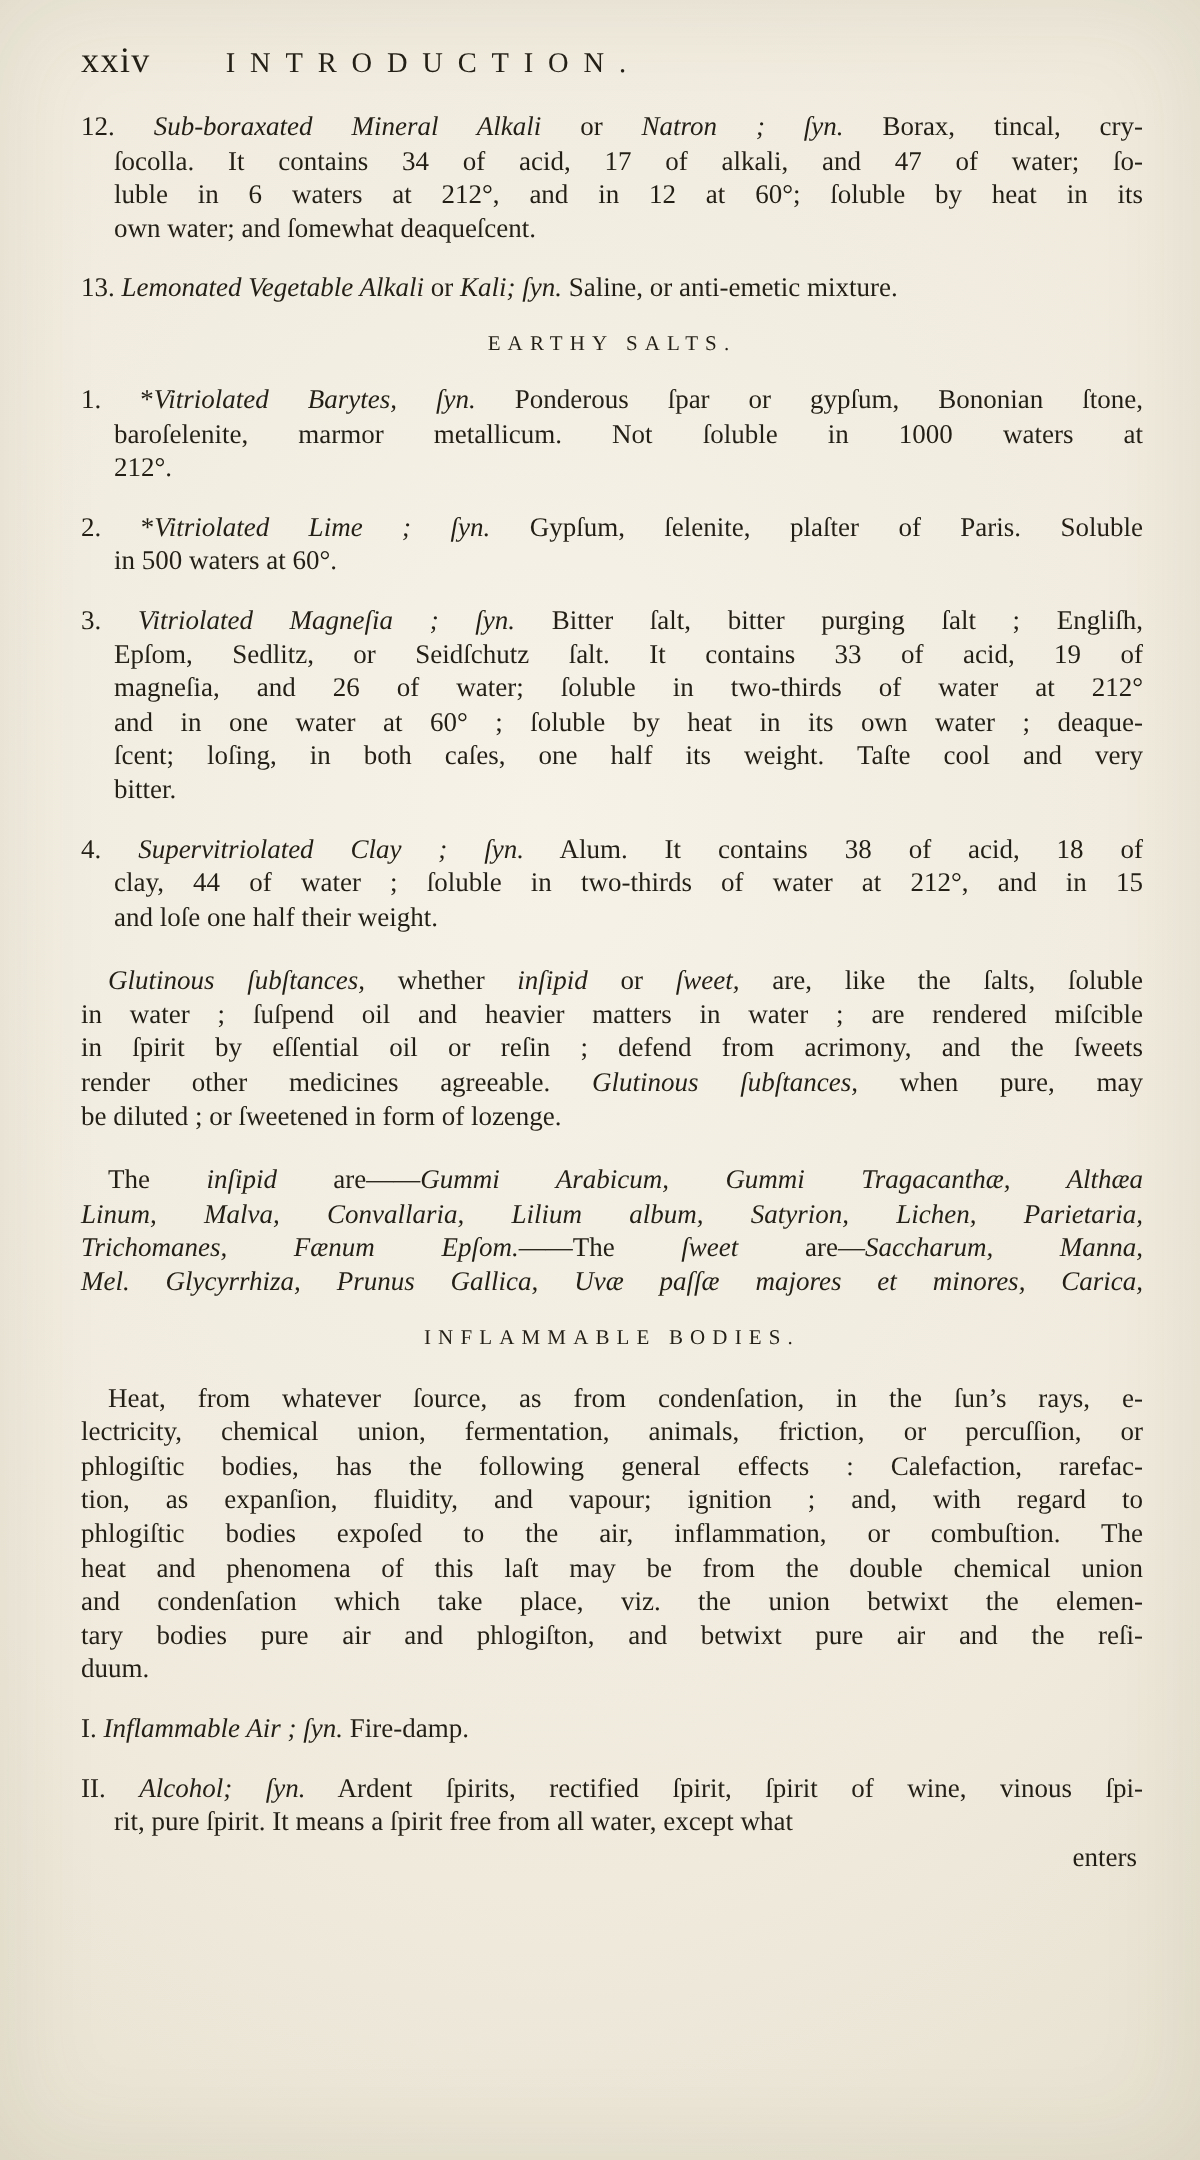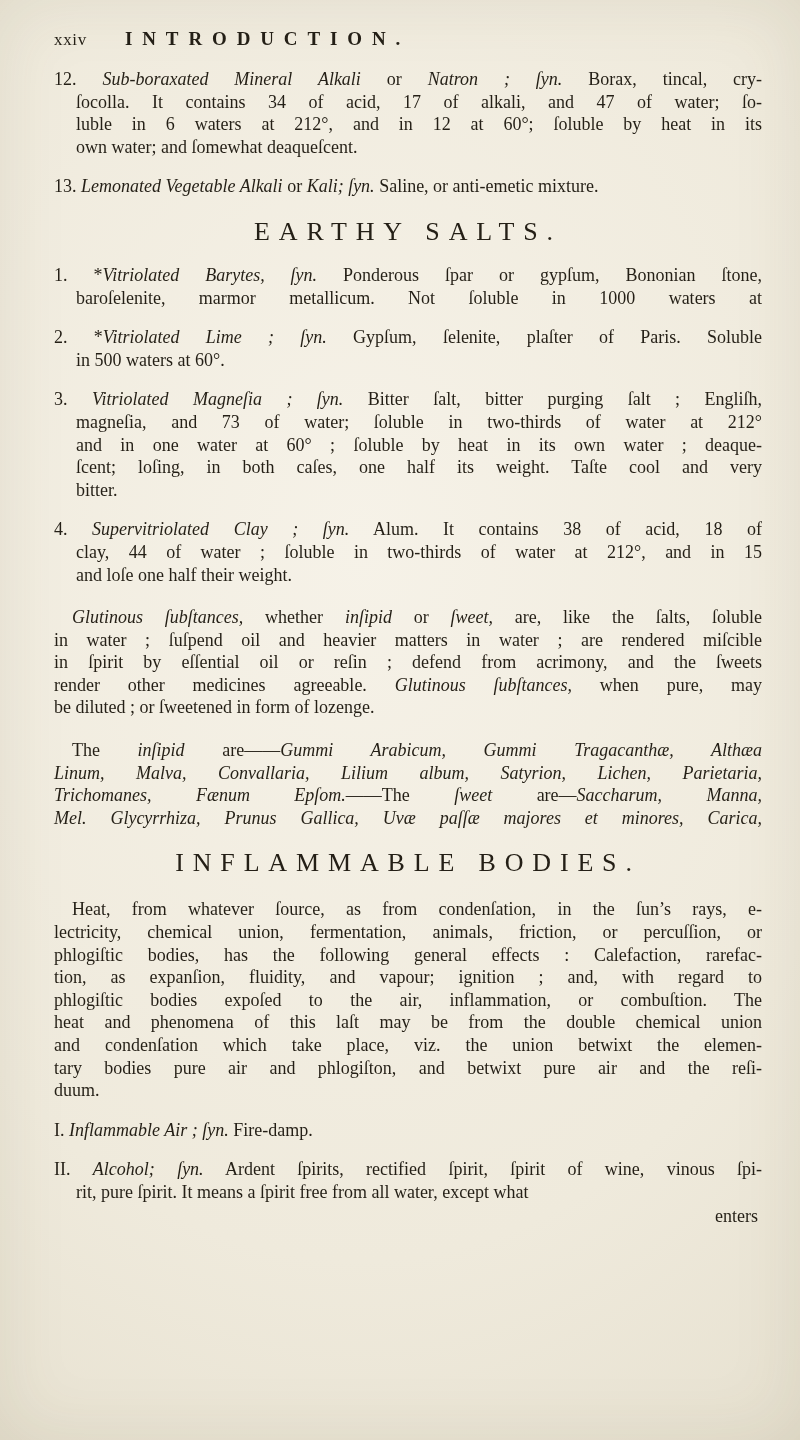--- a/index.html
+++ b/index.html
@@ -17,36 +17,36 @@
     background: radial-gradient(ellipse 120% 90% at 45% 38%,
                 #f6f2e8 0%, #efeadc 55%, #e6e0cf 85%, #ddd6c2 100%);
     box-shadow: inset 0 0 70px rgba(92, 76, 44, 0.10);
     overflow: hidden;
   }
   .page-header {
     display: flex;
     align-items: baseline;
     margin: 4px 0 18px 0;
   }
-  .folio { font-size: 17px; letter-spacing: 0.04em; text-align: right; }
-  .running-title { font-size: 19px; letter-spacing: 0.52em; margin-left: 38px; font-weight: bold; }
+  .folio { font-size: 24px; letter-spacing: 0.04em; text-align: right; }
+  .running-title { font-size: 19px; letter-spacing: 0.52em; margin-left: 50px; }
 
   .text-block { width: 708px; font-size: 18px; }
   .line { line-height: 22.6px; }
   .jl { text-align: justify; text-align-last: justify; }
 
   .item { padding-left: 22px; margin-top: 17px; }
   .item .line:first-child { text-indent: -22px; }
 
   .para { margin-top: 20px; }
   .para .line:first-child { text-indent: 18px; }
 
   .section-heading {
     text-align: center;
-    font-size: 26px;
+    font-size: 14px;
     letter-spacing: 0.34em;
     margin: 19px 0 13px 0;
   }
   .it { font-style: italic; }
 
   .catchword {
     width: 708px;
     text-align: right;
     font-size: 18px;
     margin-top: 2px;
@@ -70,28 +70,30 @@
         <div class="line jl"><span>luble in 6 waters at 212°, and in 12 at 60°; ſoluble by heat in its</span></div>
         <div class="line"><span>own water; and ſomewhat deaqueſcent.</span></div>
       </div>
       <div class="item">
         <div class="line"><span>13. </span><span class="it">Lemonated Vegetable Alkali</span><span> or </span><span class="it">Kali; ſyn.</span><span> Saline, or anti-emetic mixture.</span></div>
       </div>
       <div class="section-heading">EARTHY SALTS.</div>
       <div class="item">
         <div class="line jl"><span>1. *</span><span class="it">Vitriolated Barytes, ſyn.</span><span> Ponderous ſpar or gypſum, Bononian ſtone,</span></div>
         <div class="line jl"><span>baroſelenite, marmor metallicum. Not ſoluble in 1000 waters at</span></div>
+        <div class="line"><span>212°.</span></div>
       </div>
       <div class="item">
         <div class="line jl"><span>2. *</span><span class="it">Vitriolated Lime ; ſyn.</span><span> Gypſum, ſelenite, plaſter of Paris. Soluble</span></div>
         <div class="line"><span>in 500 waters at 60°.</span></div>
       </div>
       <div class="item">
         <div class="line jl"><span>3. </span><span class="it">Vitriolated Magneſia ; ſyn.</span><span> Bitter ſalt, bitter purging ſalt ; Engliſh,</span></div>
-        <div class="line jl"><span>magneſia, and 73 of water; ſoluble in two-thirds of water at 212°</span></div>
+        <div class="line jl"><span>Epſom, Sedlitz, or Seidſchutz ſalt. It contains 33 of acid, 19 of</span></div>
+        <div class="line jl"><span>magneſia, and 26 of water; ſoluble in two-thirds of water at 212°</span></div>
         <div class="line jl"><span>and in one water at 60° ; ſoluble by heat in its own water ; deaque-</span></div>
         <div class="line jl"><span>ſcent; loſing, in both caſes, one half its weight. Taſte cool and very</span></div>
         <div class="line"><span>bitter.</span></div>
       </div>
       <div class="item">
         <div class="line jl"><span>4. </span><span class="it">Supervitriolated Clay ; ſyn.</span><span> Alum. It contains 38 of acid, 18 of</span></div>
         <div class="line jl"><span>clay, 44 of water ; ſoluble in two-thirds of water at 212°, and in 15</span></div>
         <div class="line"><span>and loſe one half their weight.</span></div>
       </div>
       <div class="para">

